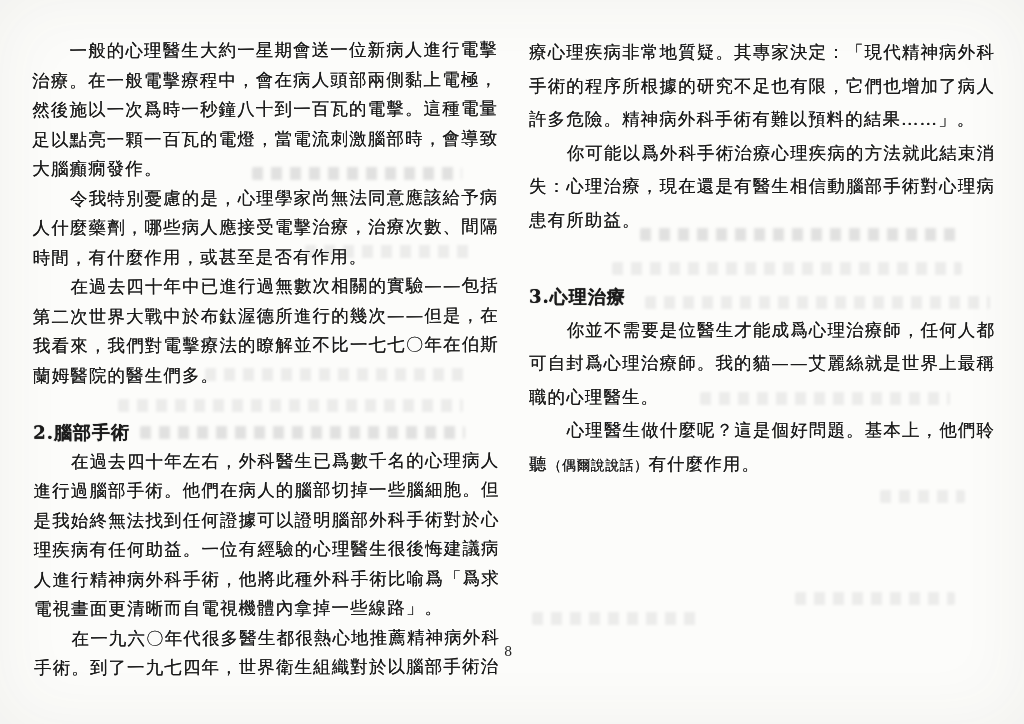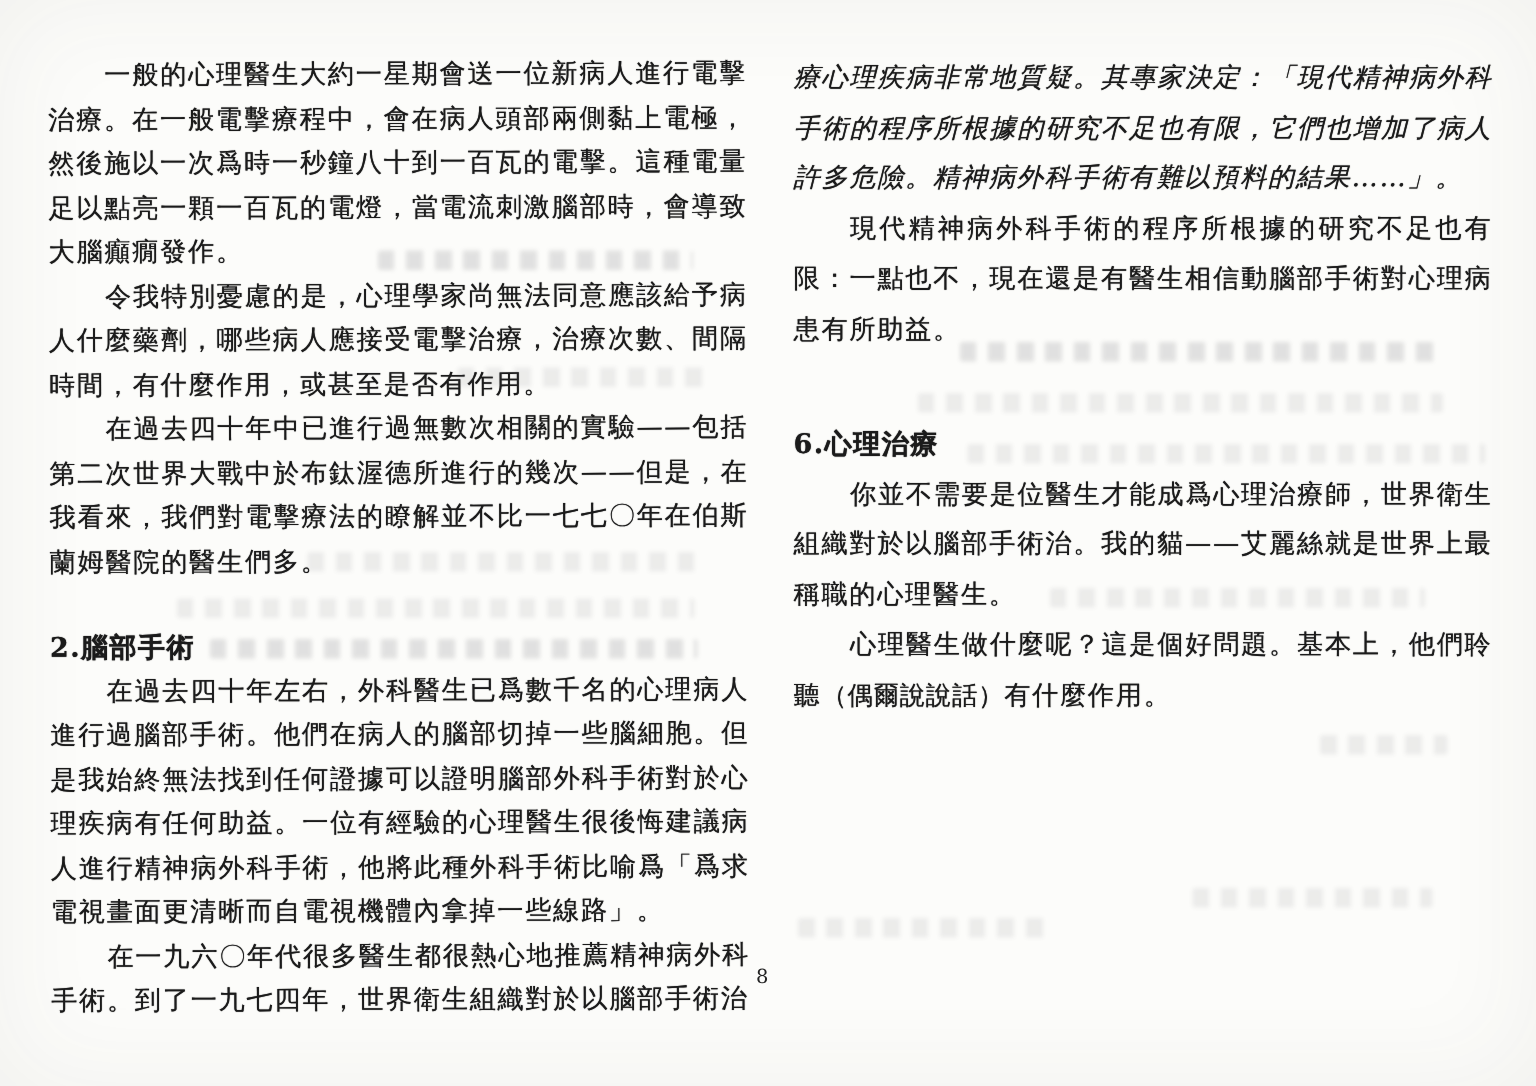--- a/index.html
+++ b/index.html
@@ -42,33 +42,33 @@
   .col p {
     margin: 0;
     font-size: 17.5px;
     letter-spacing: 1.1px;
     text-indent: 2.15em;
     text-shadow: 0 0 0.6px rgba(10,10,10,0.85);
     word-break: break-all;
   }
   .col-left p { line-height: 29.5px; }
   .col-right p { line-height: 33.5px; }
-  .cont { text-indent: 0 !important; font-style: italic; }
+  .cont { text-indent: 0 !important; }
   .col h2 {
     margin: 0;
     font-size: 18px;
     font-weight: bold;
     letter-spacing: 1px;
     text-indent: 0;
     text-shadow: 0 0 0.7px rgba(10,10,10,0.9);
   }
   .col-left h2 { margin-top: 27px; line-height: 29.5px; }
   .col-right h2 { margin-top: 43px; line-height: 33.5px; }
   .small-paren {
-    font-size: 17px;
+    font-size: 14px;
     letter-spacing: 0.4px;
   }
   .page-number {
     position: absolute;
     left: 504px;
     top: 644px;
     font-size: 13px;
     letter-spacing: 0;
     color: #222;
   }
@@ -94,23 +94,23 @@
     <p>一般的心理醫生大約一星期會送一位新病人進行電擊治療。在一般電擊療程中，會在病人頭部兩側黏上電極，然後施以一次爲時一秒鐘八十到一百瓦的電擊。這種電量足以點亮一顆一百瓦的電燈，當電流刺激腦部時，會導致大腦癲癇發作。</p>
     <p>令我特別憂慮的是，心理學家尚無法同意應該給予病人什麼藥劑，哪些病人應接受電擊治療，治療次數、間隔時間，有什麼作用，或甚至是否有作用。</p>
     <p>在過去四十年中已進行過無數次相關的實驗——包括第二次世界大戰中於布鈦渥德所進行的幾次——但是，在我看來，我們對電擊療法的瞭解並不比一七七〇年在伯斯蘭姆醫院的醫生們多。</p>
     <h2>2.腦部手術</h2>
     <p>在過去四十年左右，外科醫生已爲數千名的心理病人進行過腦部手術。他們在病人的腦部切掉一些腦細胞。但是我始終無法找到任何證據可以證明腦部外科手術對於心理疾病有任何助益。一位有經驗的心理醫生很後悔建議病人進行精神病外科手術，他將此種外科手術比喻爲「爲求電視畫面更清晰而自電視機體內拿掉一些線路」。</p>
     <p>在一九六〇年代很多醫生都很熱心地推薦精神病外科手術。到了一九七四年，世界衛生組織對於以腦部手術治</p>
   </div>
 
   <div class="col col-right">
     <p class="cont">療心理疾病非常地質疑。其專家決定：「現代精神病外科手術的程序所根據的研究不足也有限，它們也增加了病人許多危險。精神病外科手術有難以預料的結果……」。</p>
-    <p>現代精神病外科手術的程序所根據的研究不足也有限：一點也不，現在還是有醫生相信動腦部手術對心理病患有所助益。</p>
-    <h2>6.心理治療</h2>
-    <p>你並不需要是位醫生才能成爲心理治療師，世界衛生組織對於以腦部手術治。我的貓——艾麗絲就是世界上最稱職的心理醫生。</p>
+    <p>你可能以爲外科手術治療心理疾病的方法就此結束消失：心理治療，現在還是有醫生相信動腦部手術對心理病患有所助益。</p>
+    <h2>3.心理治療</h2>
+    <p>你並不需要是位醫生才能成爲心理治療師，任何人都可自封爲心理治療師。我的貓——艾麗絲就是世界上最稱職的心理醫生。</p>
     <p>
       <span>心理醫生做什麼呢？這是個好問題。基本上，他們聆聽</span><span class="small-paren">（偶爾說說話）</span><span>有什麼作用。</span>
     </p>
   </div>
 
   <div class="page-number">8</div>
 
   <div class="ghost" style="left:252px; top:167px; width:210px;"></div>
   <div class="ghost ghost-light" style="left:305px; top:245px; width:165px;"></div>
   <div class="ghost ghost-light" style="left:205px; top:368px; width:265px;"></div>

